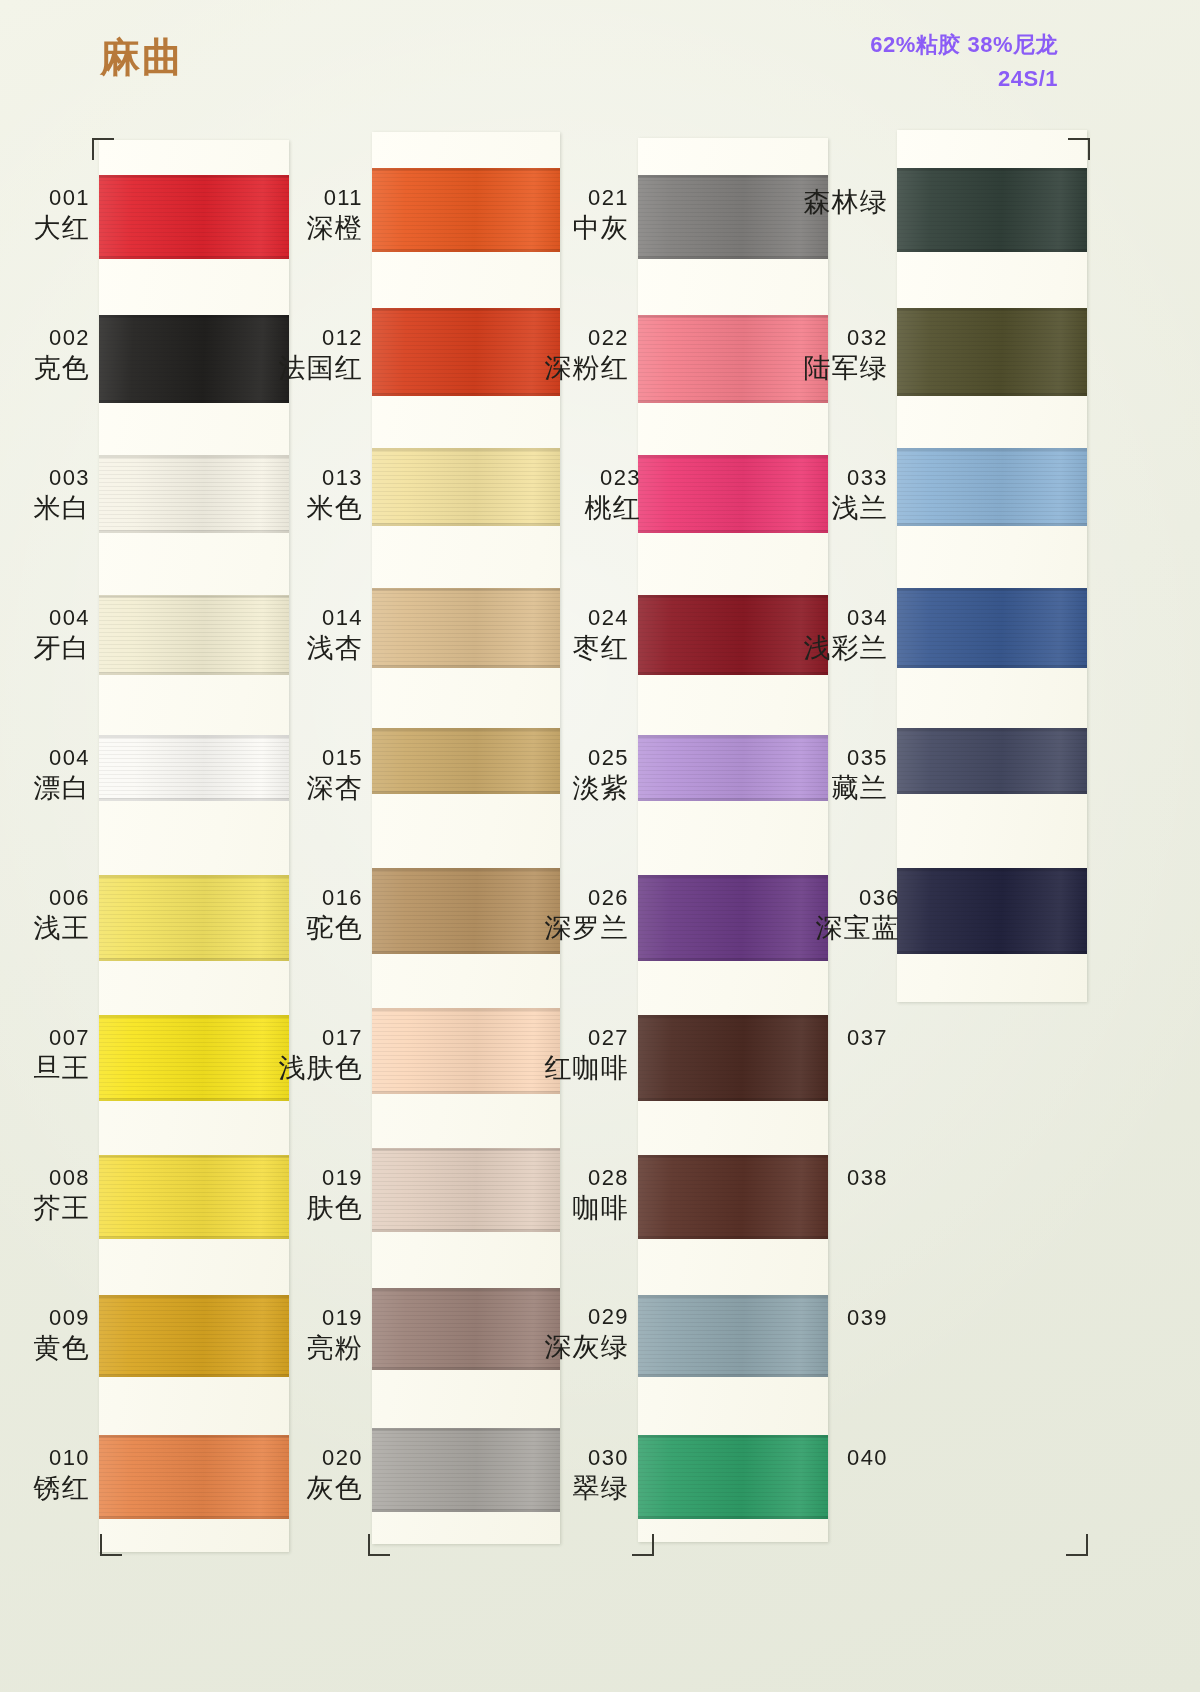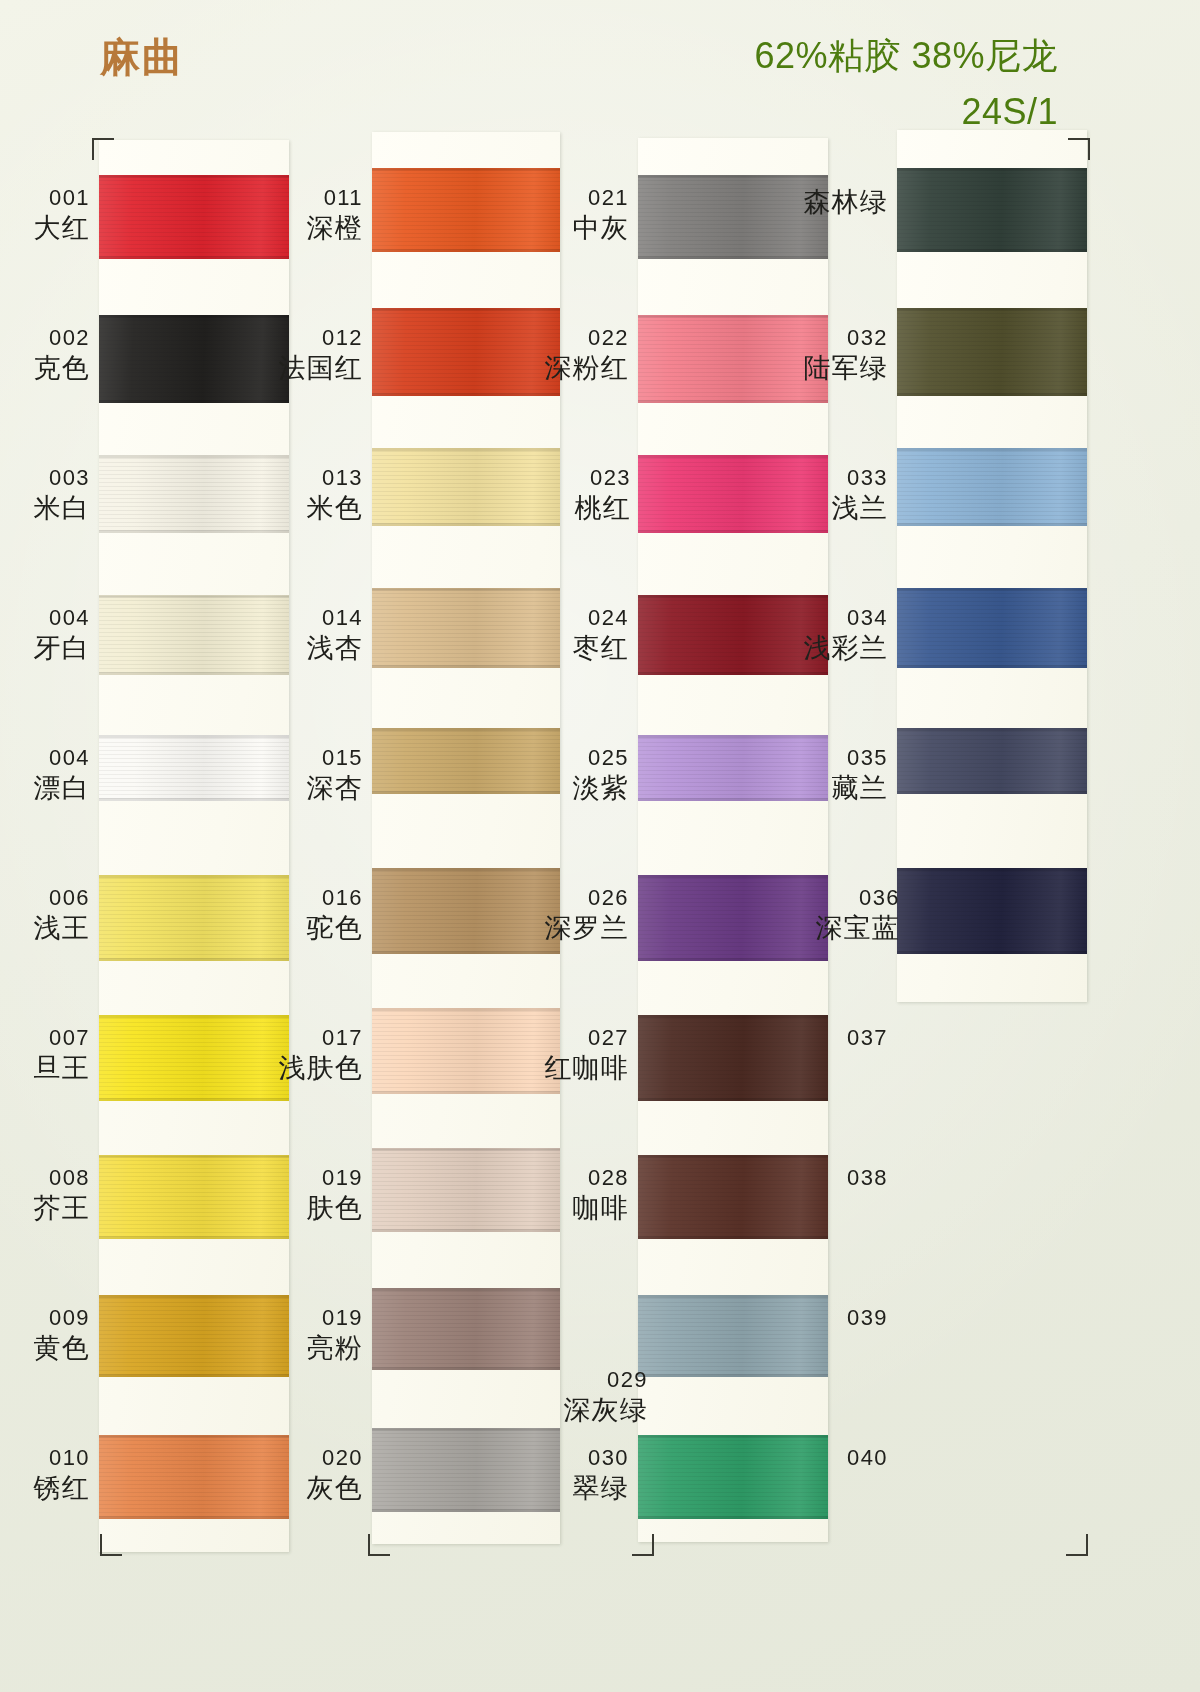--- a/index.html
+++ b/index.html
@@ -40,23 +40,23 @@
     letter-spacing: 2px;
     color: #b7793a;
     z-index: 5;
     line-height: 1.15;
   }
   .hdr-spec {
     position: absolute;
     right: 142px;
     top: 28px;
     text-align: right;
-    color: #4d7c0f;
-    font-size: 36px;
-    font-weight: normal;
+    color: #8b5cf6;
+    font-size: 22px;
+    font-weight: bold;
     letter-spacing: 0.5px;
     z-index: 5;
     line-height: 1.55;
   }
   .hdr-spec .line2 { display: block; }
 
   
   .crop {
     position: absolute;
     width: 22px;
@@ -445,21 +445,21 @@
         <span class="code">022</span>
         <span class="name">深粉红</span>
       </div>
       <div class="swatch" title="023 桃红" style="left: 638px; width: 190px; top: 455px; height: 78px; position: absolute; z-index: 3;">
         <div class="fill" style="background: rgb(237, 58, 116);"></div>
         <div class="threads"></div>
         <div class="sheen"></div>
         <div class="edge-top"></div>
         <div class="edge-bot"></div>
       </div>
-      <div class="label" style="top: 465px; left: 2px; width: 629px;">
+      <div class="label" style="top: 465px; left: 12px; width: 629px;">
         <span class="code">023</span>
         <span class="name">桃红</span>
       </div>
       <div class="swatch" title="024 枣红" style="left: 638px; width: 190px; top: 595px; height: 80px; position: absolute; z-index: 3;">
         <div class="fill" style="background: rgb(140, 26, 37);"></div>
         <div class="threads"></div>
         <div class="sheen"></div>
         <div class="edge-top"></div>
         <div class="edge-bot"></div>
       </div>
@@ -511,21 +511,21 @@
         <span class="code">028</span>
         <span class="name">咖啡</span>
       </div>
       <div class="swatch" title="029 深灰绿" style="left: 638px; width: 190px; top: 1295px; height: 82px; position: absolute; z-index: 3;">
         <div class="fill" style="background: rgb(143, 166, 174);"></div>
         <div class="threads"></div>
         <div class="sheen"></div>
         <div class="edge-top"></div>
         <div class="edge-bot"></div>
       </div>
-      <div class="label" style="top: 1367px; left: 0px; width: 629px; padding-left: 19px;">
+      <div class="label" style="top: 1304px; left: 0px; width: 629px;">
         <span class="code">029</span>
         <span class="name">深灰绿</span>
       </div>
       <div class="swatch" title="030 翠绿" style="left: 638px; width: 190px; top: 1435px; height: 84px; position: absolute; z-index: 3;">
         <div class="fill" style="background: rgb(47, 158, 104);"></div>
         <div class="threads"></div>
         <div class="sheen"></div>
         <div class="edge-top"></div>
         <div class="edge-bot"></div>
       </div>

